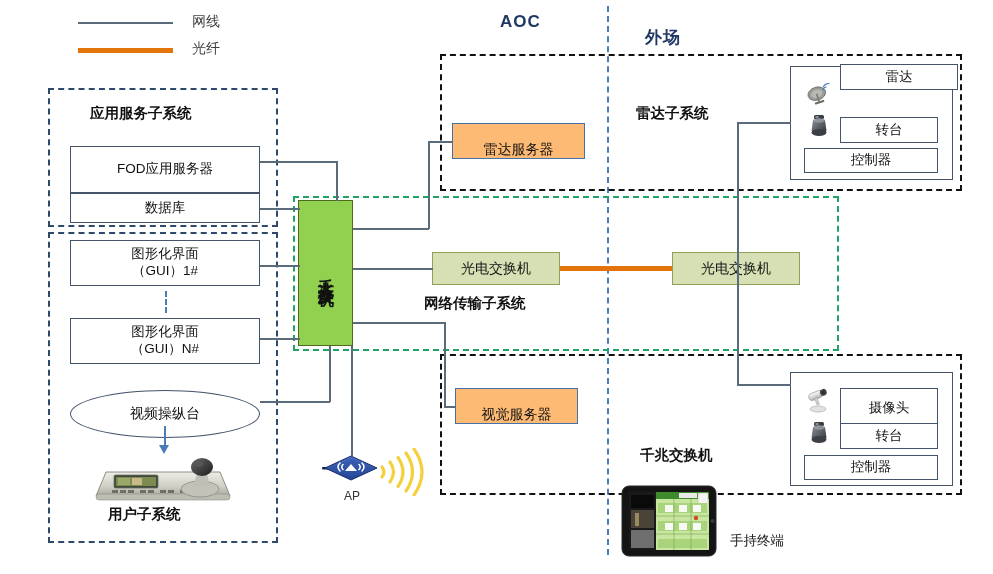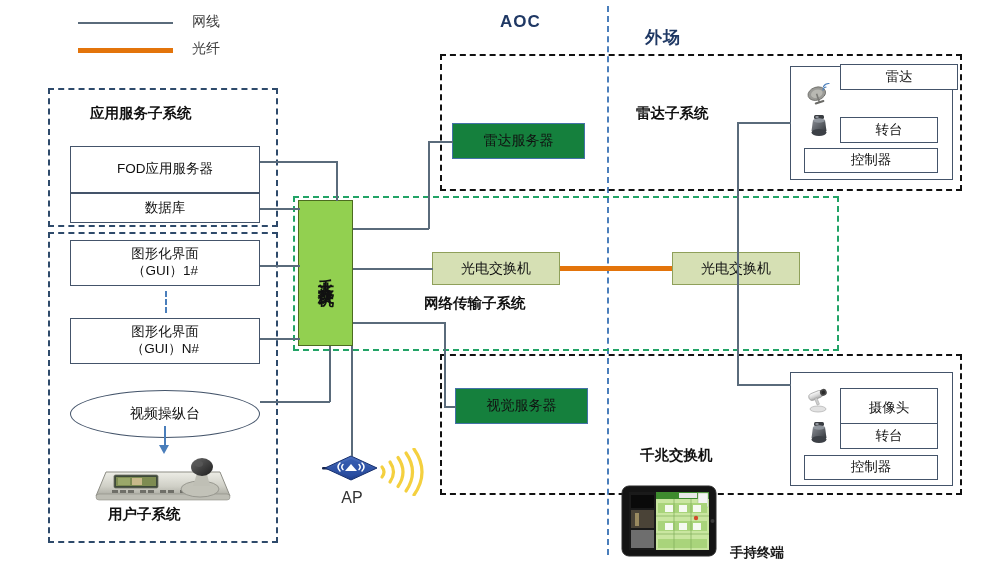--- a/index.html
+++ b/index.html
@@ -65,22 +65,23 @@
     display: flex;
     align-items: center;
     justify-content: center;
     text-align: center;
     color: #111111;
     font-size: 14px;
     line-height: 1.25;
   }
   .box-blue {
     border: 1px solid #4472A8;
-    background: #15803d;
+    background: #fdba74;
     color: #111;
+    align-items: flex-end;
   }
   .box-green-lite {
     border: 1px solid #8FA05A;
     background: #D6E0B4;
     color: #111;
   }
   .box-switch {
     border: 1px solid #4C6B1F;
     background: #92D050;
     color: #111111;
@@ -124,21 +125,21 @@
     width: 0; height: 0;
     border-left: 5px solid transparent;
     border-right: 5px solid transparent;
     border-top: 9px solid #4A7EBB;
   }
 
   
   .icon-wrap { display: block; }
 
   .ap-label {
-    font-size: 16px;
+    font-size: 12px;
     color: #333;
     text-align: center;
     white-space: nowrap;
   }
 </style>
 </head>
 <body>
 
 <div id="canvas">
 
@@ -292,21 +293,21 @@
     <span>转台</span>
   </div>
 
   <div class="abs box box-plain-thin" style="left:804px; top:148px; width:134px; height:25px;">
     <span>控制器</span>
   </div>
 
   <div class="abs dash-black" style="left:440px; top:354px; width:522px; height:141px;"></div>
   <div class="abs sub-title" style="left:640px; top:446px;">千兆交换机</div>
 
-  <div class="abs box box-blue" style="left:455px; top:388px; width:133px; height:36px;">
+  <div class="abs box box-blue" style="left:455px; top:388px; width:123px; height:36px;">
     <span>视觉服务器</span>
   </div>
 
   <div class="abs" style="left:790px; top:372px; width:163px; height:114px; border:1px solid #44546A; background:#fff;"></div>
 
   <div class="abs icon-wrap" style="left:806px; top:386px;">
     <svg width="27" height="27" viewBox="0 0 27 27">
       <defs>
         <linearGradient id="camg" x1="0" y1="0" x2="0" y2="1">
           <stop offset="0%" stop-color="#fbfbfb"></stop>
@@ -416,21 +417,21 @@
       <g stroke="#7FAE5A" stroke-width="0.7">
         <line x1="35" y1="31" x2="88" y2="31"></line>
         <line x1="35" y1="49" x2="88" y2="49"></line>
         <line x1="53" y1="14" x2="53" y2="65"></line>
         <line x1="70" y1="14" x2="70" y2="65"></line>
       </g>
       <circle cx="75" cy="33" r="2.2" fill="#D04A2A"></circle>
       <circle cx="91.5" cy="36" r="2" fill="#3a3a3a"></circle>
     </svg>
   </div>
-  <div class="abs plain-text" style="left:730px; top:544px;font-weight:bold;">手持终端</div>
+  <div class="abs plain-text" style="left:730px; top:532px;">手持终端</div>
 
   <div class="abs wire-h" style="left:260px; top:161px; width:77px;"></div>
   <div class="abs wire-v" style="left:336px; top:161px; height:40px;"></div>
 
   <div class="abs wire-h" style="left:260px; top:208px; width:40px;"></div>
 
   <div class="abs wire-h" style="left:260px; top:265px; width:40px;"></div>
 
   <div class="abs wire-h" style="left:260px; top:338px; width:40px;"></div>
 

